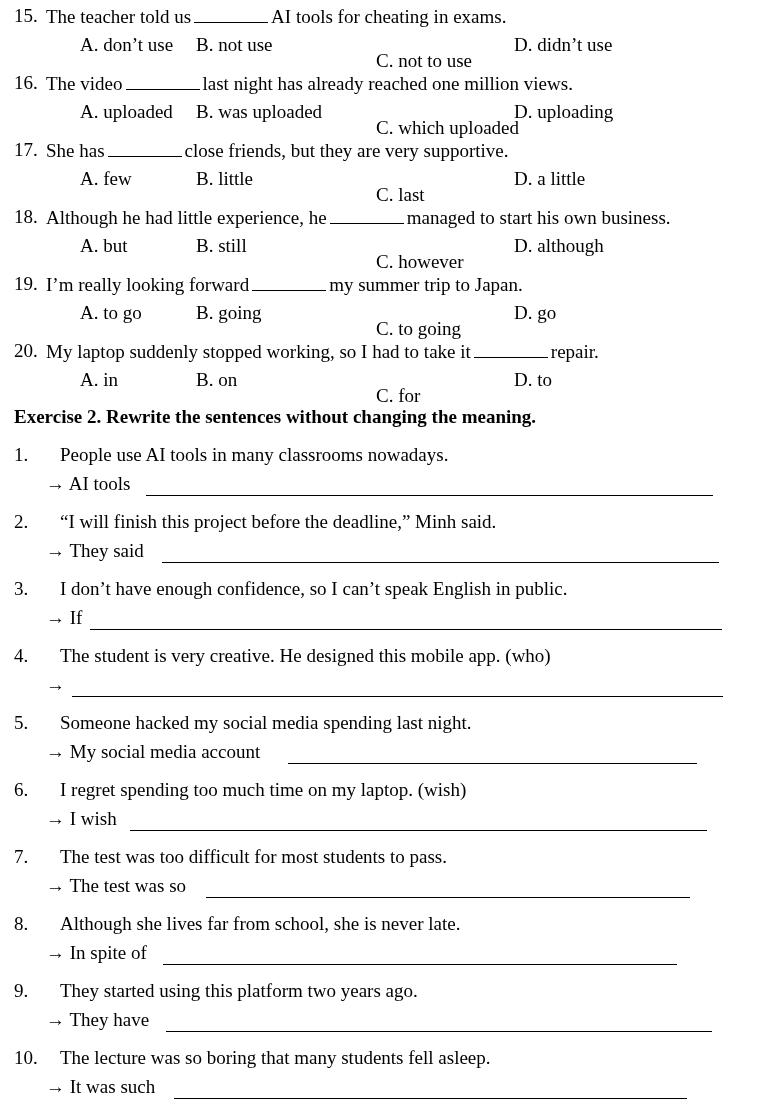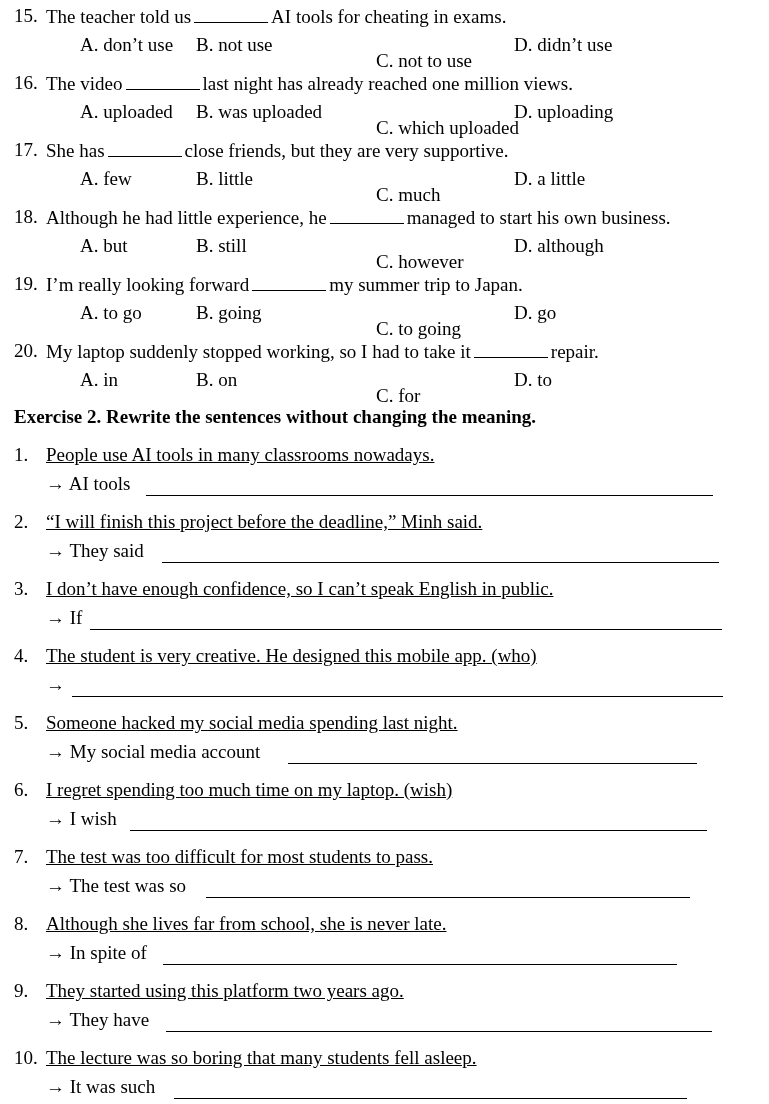--- a/index.html
+++ b/index.html
@@ -8,21 +8,21 @@
     font-family: "Liberation Serif", serif; font-size: 19px; color: #000;
   }
   .line { position: absolute; left: 0; white-space: nowrap; line-height: 22px; }
   .q-num { position: absolute; left: 14px; }
   .q-text { position: absolute; left: 46px; }
   .blank { display: inline-block; width: 74px; border-bottom: 1px solid #000; height: 17px; vertical-align: baseline; margin: 0 3px; }
   .opt { position: absolute; }
   .opt-a { left: 46px; margin-left: 34px; } .opt-b { left: 196px; } .opt-c { left: 376px; margin-top: 16px; } .opt-d { left: 514px; }
   .heading { position: absolute; left: 14px; font-weight: bold; }
   .rw-num { position: absolute; left: 14px; }
-  .rw-text { position: absolute; left: 46px; text-decoration: underline; }
+  .rw-text { position: absolute; left: 60px; }
   .rw-arrow { position: absolute; left: 46px; }
   .answer-line { position: absolute; border-bottom: 1px solid #000; height: 0; }
 </style>
 </head>
 <body>
 
 <div id="ex1">
     <div class="line" style="top: 5px;">
       <span class="q-num">15.</span>
       <span class="q-text"><span>The teacher told us</span><span class="blank"></span><span>AI tools for cheating in exams.</span></span>
@@ -43,21 +43,21 @@
       <span class="opt opt-c">C. which uploaded</span>
       <span class="opt opt-d">D. uploading</span>
     </div>
     <div class="line" style="top: 139px;">
       <span class="q-num">17.</span>
       <span class="q-text"><span>She has</span><span class="blank"></span><span>close friends, but they are very supportive.</span></span>
     </div>
     <div class="line" style="top: 168px; width: 769px;">
       <span class="opt opt-a">A. few</span>
       <span class="opt opt-b">B. little</span>
-      <span class="opt opt-c">C. much</span>
+      <span class="opt opt-c">C. last</span>
       <span class="opt opt-d">D. a little</span>
     </div>
     <div class="line" style="top: 206px;">
       <span class="q-num">18.</span>
       <span class="q-text"><span>Although he had little experience, he</span><span class="blank"></span><span>managed to start his own business.</span></span>
     </div>
     <div class="line" style="top: 235px; width: 769px;">
       <span class="opt opt-a">A. but</span>
       <span class="opt opt-b">B. still</span>
       <span class="opt opt-c">C. however</span>

